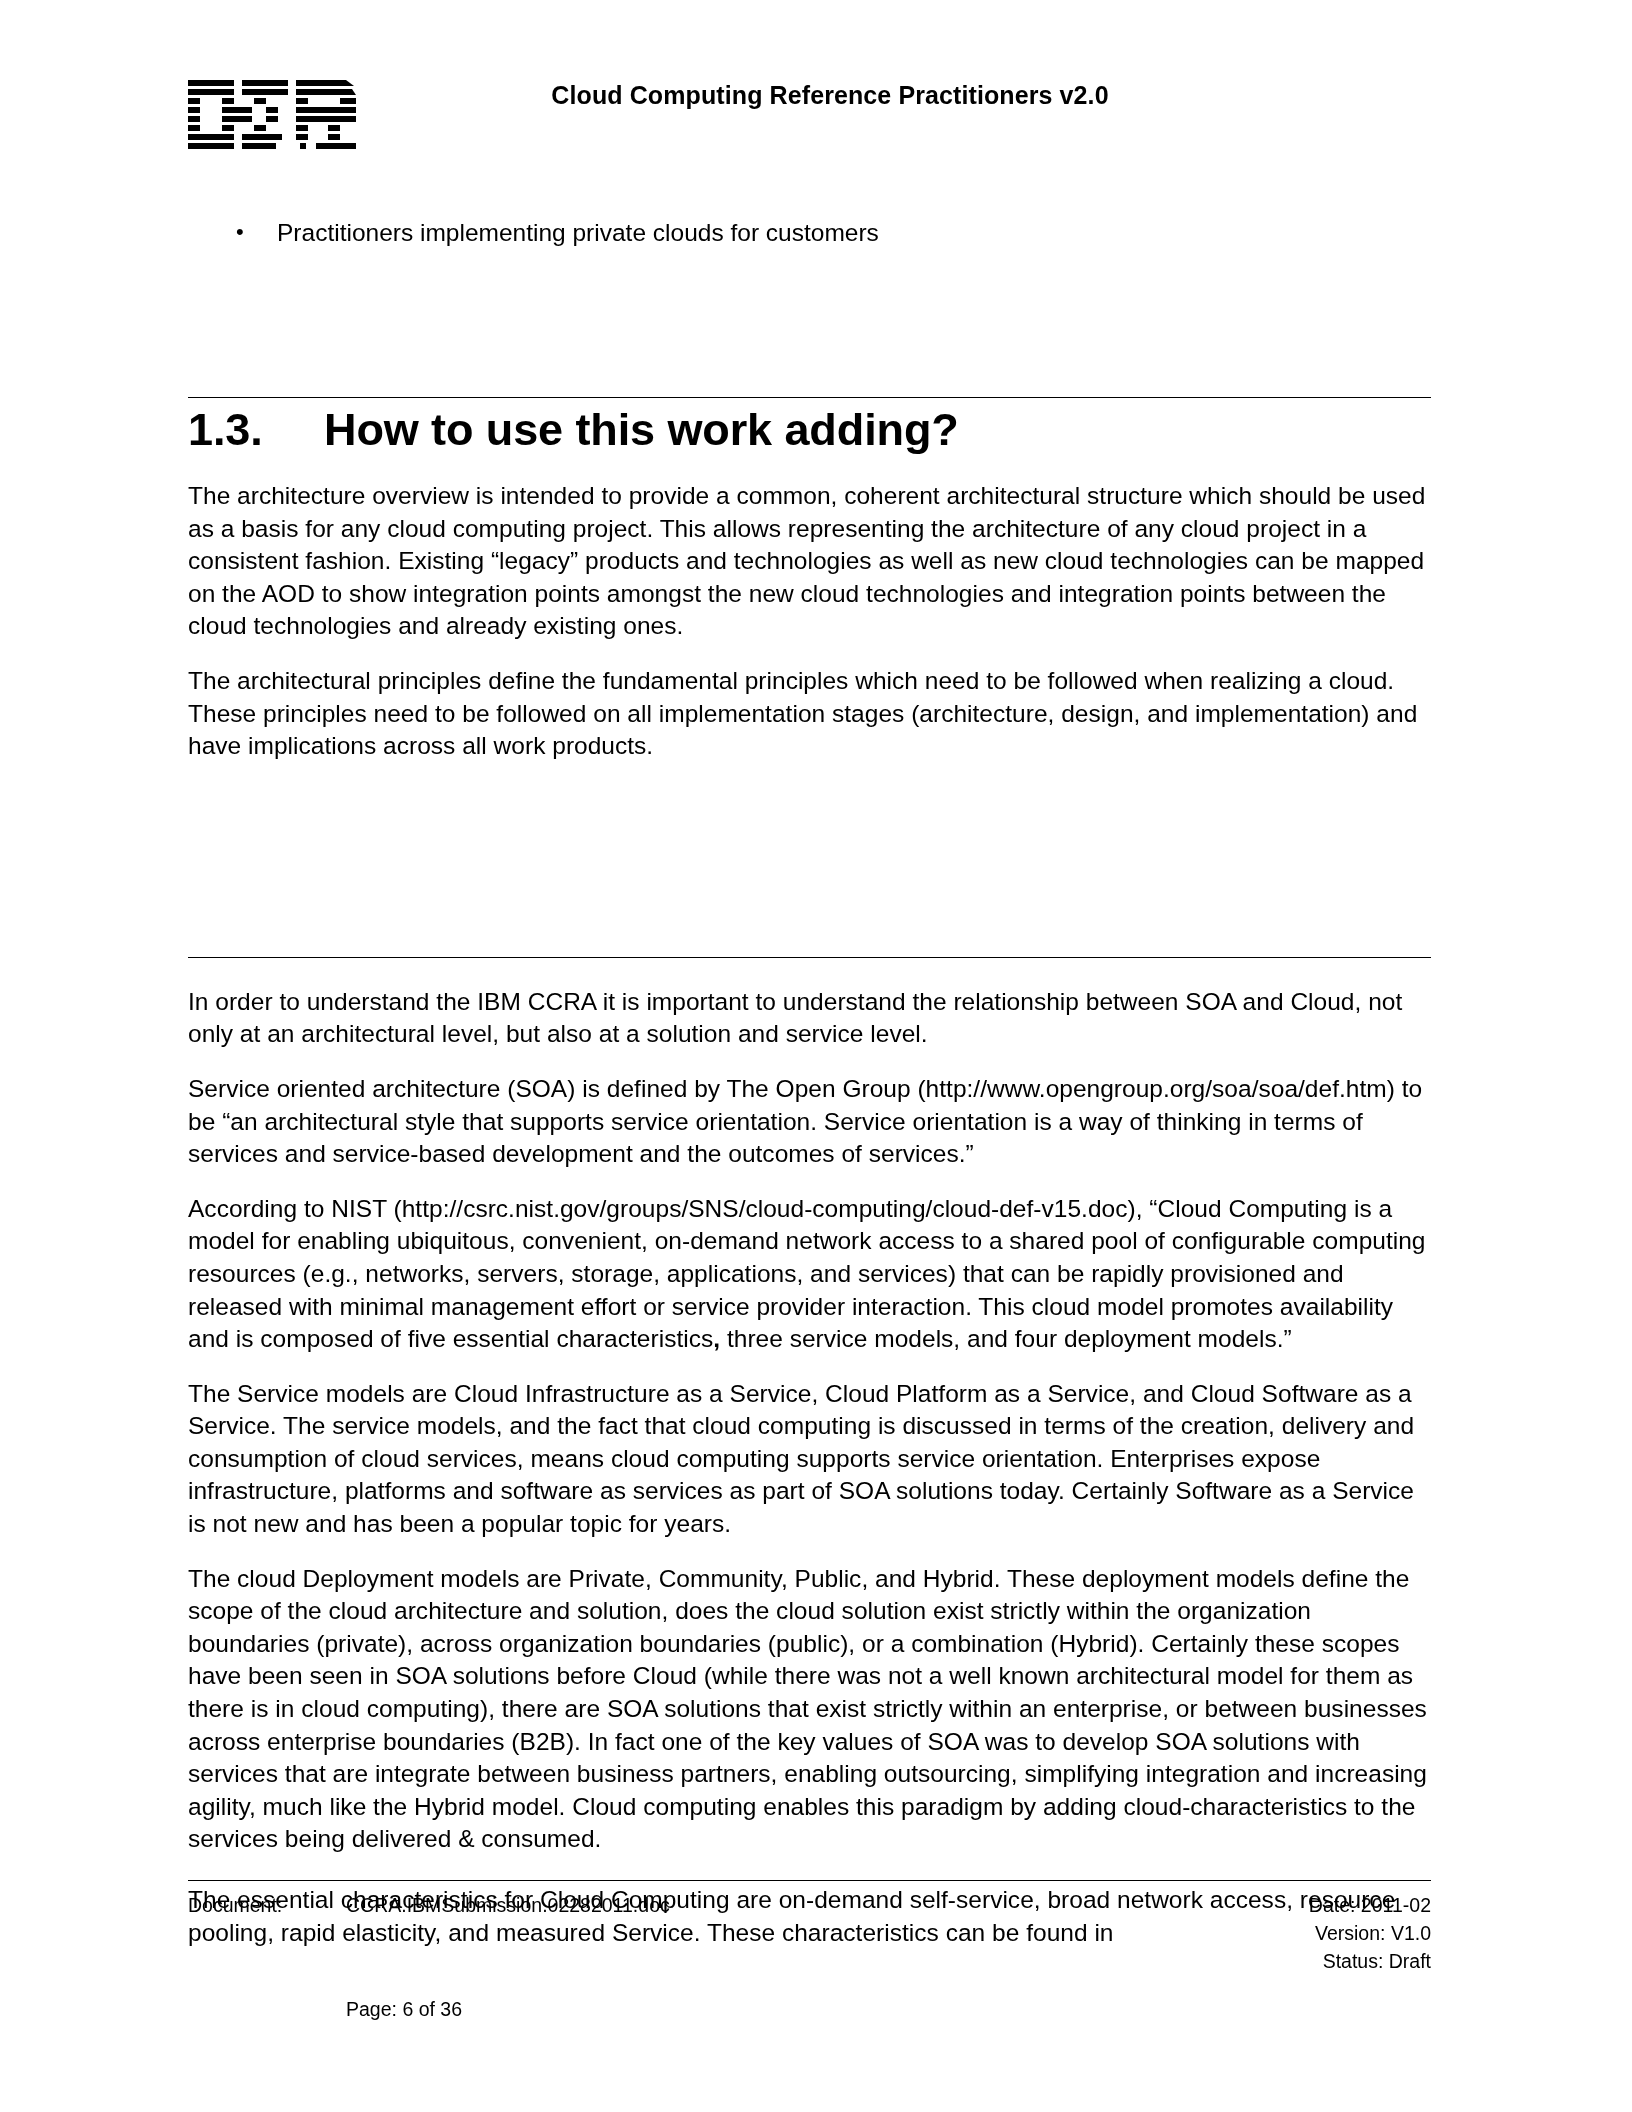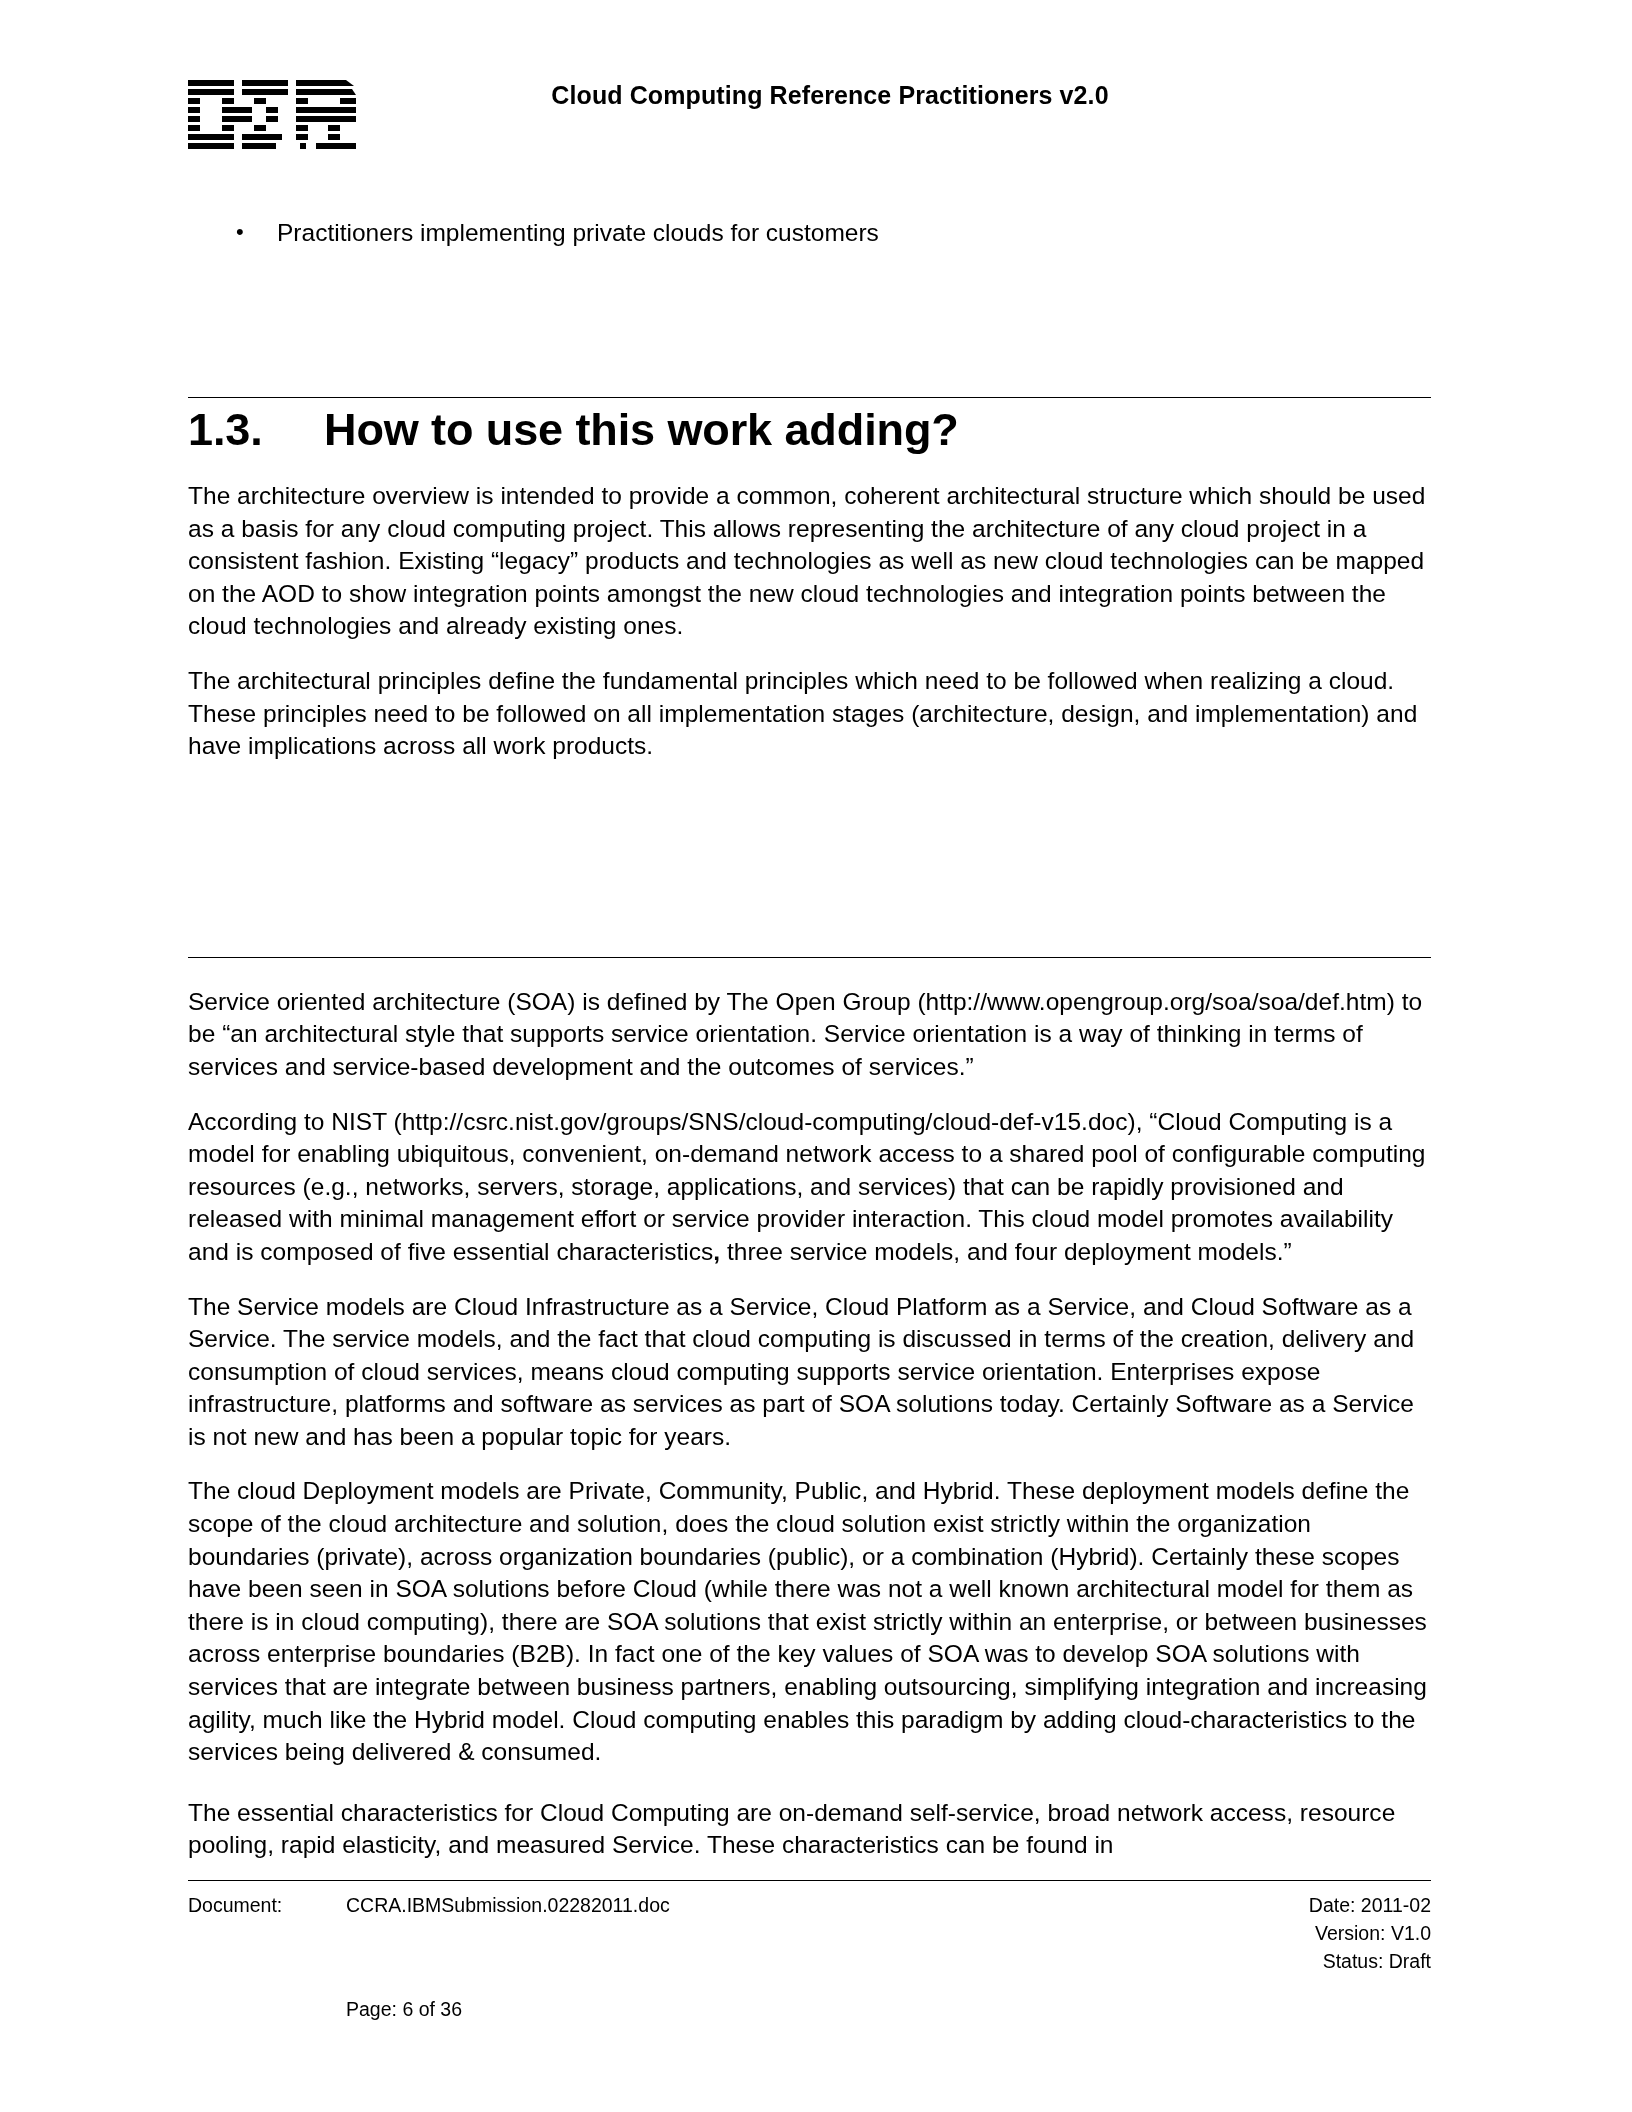--- a/index.html
+++ b/index.html
@@ -247,20 +247,21 @@
       <p class="body">The architectural principles define the fundamental principles which need to be followed when realizing a cloud. These principles need to be followed on all implementation stages (architecture, design, and implementation) and have implications across all work products.</p>
     </div>
 
     <div class="spacer-xl"></div>
     <div class="spacer-md"></div>
 
     <div class="section">
       <hr class="section-rule">
       <div class="spacer-xs"></div>
 
+      <p class="body">In order to understand the IBM CCRA it is important to understand the relationship between SOA and Cloud, not only at an architectural level, but also at a solution and service level.</p>
 
       <p class="body">
         <span>Service oriented architecture (SOA) is defined by The Open Group (http://www.opengroup.org/soa/soa/def.htm) to be </span><span class="em">“an architectural style that supports service orientation. Service orientation is a way of thinking in terms of services and service-based development and the outcomes of services.”</span>
       </p>
 
       <p class="body">
         <span>According to NIST (http://csrc.nist.gov/groups/SNS/cloud-computing/cloud-def-v15.doc), “Cloud Computing is a model for enabling ubiquitous, convenient, on-demand network access to a shared pool of configurable computing resources (e.g., networks, servers, storage, applications, and services) that can be rapidly provisioned and released with minimal management effort or service provider interaction. This cloud model promotes availability and is composed of five essential characteristics</span><span class="bold">,</span><span> three service models, and four deployment models.”</span>
       </p>
 
       <p class="body">The Service models are Cloud Infrastructure as a Service, Cloud Platform as a Service, and Cloud Software as a Service.  The service models, and the fact that cloud computing is discussed in terms of the creation, delivery and consumption of cloud services, means cloud computing supports service orientation. Enterprises expose infrastructure, platforms and software as services as part of SOA solutions today. Certainly Software as a Service is not new and has been a popular topic for years.</p>

